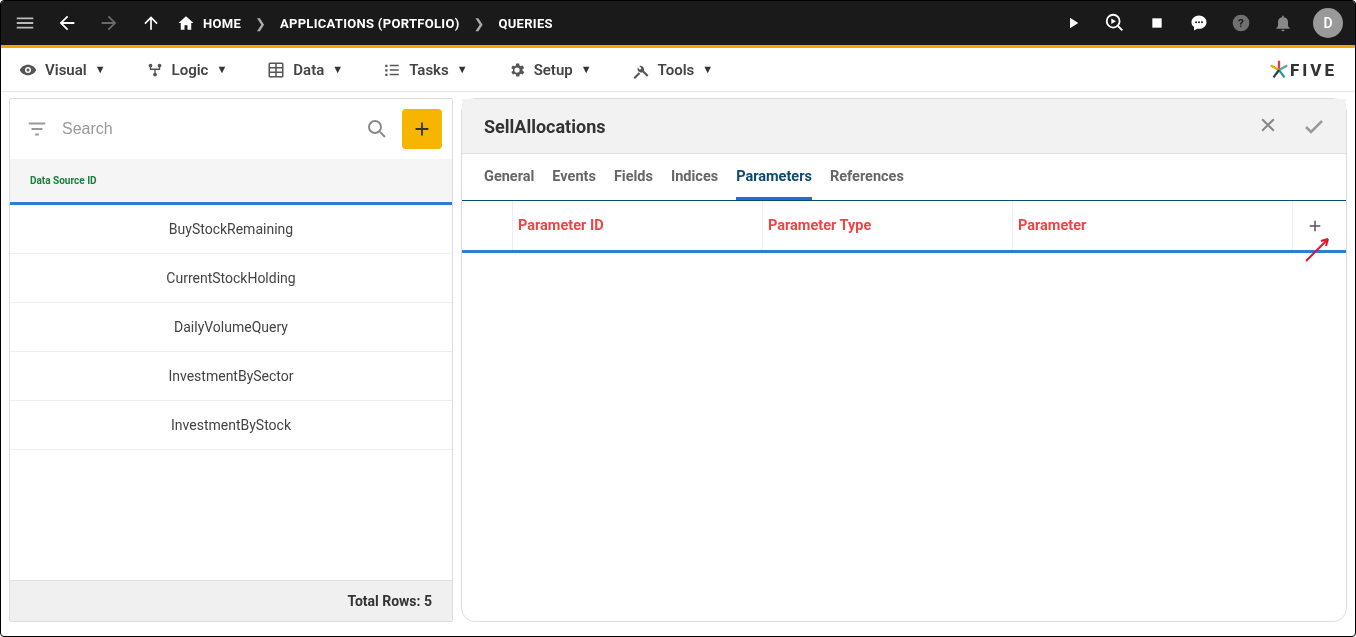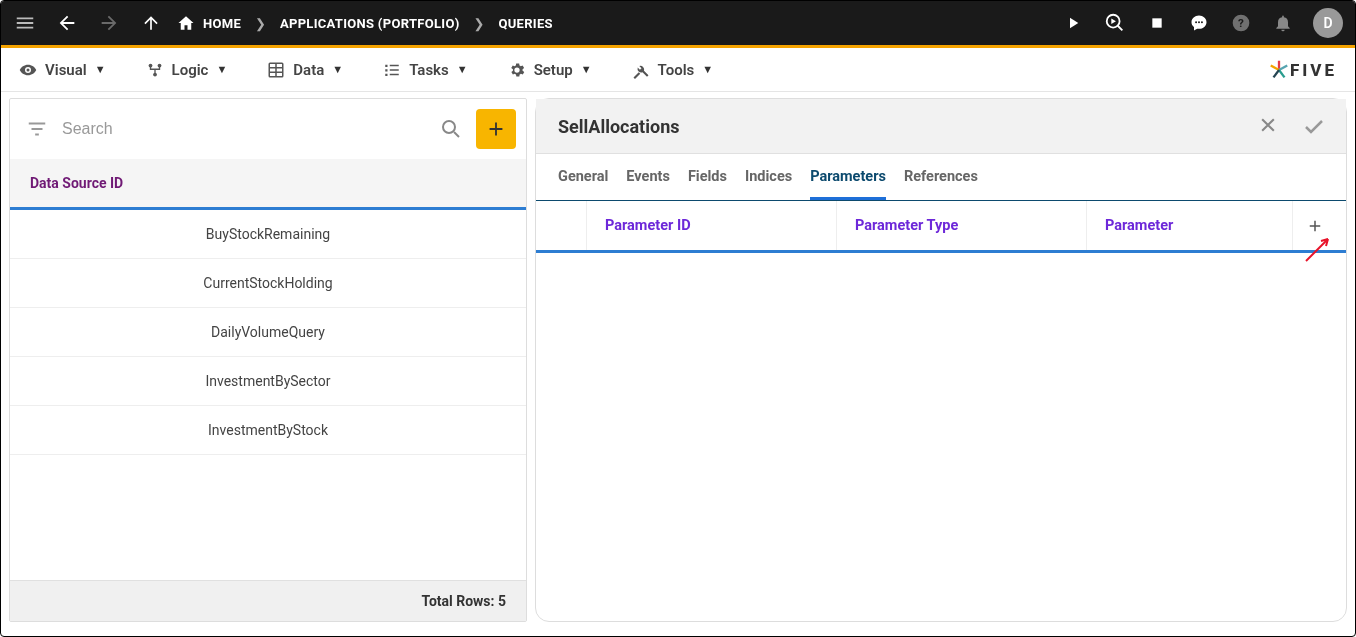--- a/index.html
+++ b/index.html
@@ -23,42 +23,42 @@
 .menu-item { display:flex; align-items:center; gap:8px; font-size:15px; font-weight:600; color:#444; cursor:pointer; }
 .menu-item .ic { width:18px; height:18px; fill:#555; display:flex; align-items:center; justify-content:center; }
 .menu-item .caret { font-size:11px; color:#333; }
 .logo { margin-left:auto; display:flex; align-items:center; font-weight:800; font-size:17px; letter-spacing:3px; color:#333; }
 .logo-mark { width:22px; height:22px; position:relative; }
 
 
 .content { display:flex; height: calc(637px - 52px - 3px - 44px); padding: 6px 8px 8px 8px; gap: 8px; }
 
 
-.left-panel { width: 518px; background:#fff; border:1px solid #ddd; border-radius:2px; display:flex; flex-direction:column; }
+.left-panel { width: 444px; background:#fff; border:1px solid #ddd; border-radius:2px; display:flex; flex-direction:column; }
 .search-row { display:flex; align-items:center; padding:10px 10px; gap:8px; }
 .filter-ic, .mag-ic { width:34px; height:34px; display:flex; align-items:center; justify-content:center; color:#888; fill:#888; cursor:pointer; }
 .search-input { flex:1; border:none; outline:none; font-size:16px; color:#444; background:transparent; }
 .search-input::placeholder { color:#999; }
 .add-btn { width:40px; height:40px; background:#f8b500; border-radius:4px; display:flex; align-items:center; justify-content:center; cursor:pointer; }
-.col-header { background:#f5f5f5; padding:16px 20px; font-size:14px; font-weight:700; color:#701a75; border-bottom:3px solid #2d7dd2; }
+.col-header { background:#f5f5f5; padding:16px 20px; font-size:10px; font-weight:700; color:#15803d; border-bottom:3px solid #2d7dd2; }
 .list { flex:1; overflow:auto;text-align:center; }
 .list-row { padding:16px 20px; font-size:14px; color:#444; border-bottom:1px solid #eee; cursor:pointer; }
 .footer { background:#f0f0f0; padding:12px 20px; text-align:right; font-size:14px; font-weight:700; color:#333; border-top:1px solid #e0e0e0; }
 
 
 .right-panel { flex:1; background:#fff; border:1px solid #ddd; border-radius:14px; display:flex; flex-direction:column; }
 .detail-header { background:#f2f2f2; border-bottom:1px solid #e0e0e0; display:flex; align-items:center; padding:16px 22px; }
 .detail-title { font-size:18px; font-weight:700; color:#333; }
 .detail-actions { margin-left:auto; display:flex; gap:22px; }
 .detail-actions .ic { width:22px; height:22px; color:#777; fill:#777; cursor:pointer; }
 .tabs { display:flex; gap:18px; padding:0 22px; border-bottom:1px solid #0c4a6e; }
 .tab { padding:14px 0 12px 0; font-size:14.5px; font-weight:700; color:#666; cursor:pointer; border-bottom:3px solid transparent; }
 .tab.active { color:#0c4a6e; border-bottom-color:#1e6fd8; }
 .param-header { display:flex; align-items:center; border-bottom:3px solid #2d7dd2; padding:0 10px 0 0; position:relative; }
-.param-col { padding:16px 18px; font-size:14.5px; font-weight:700; color:#6d28d9; border-left:1px solid #eee; }
+.param-col { padding:16px 5px; font-size:14.5px; font-weight:700; color:#ef4444; border-left:1px solid #eee; }
 .param-col.first { flex:0 0 50px; border-left:none; }
 .param-col.c1 { flex:0 0 250px; }
 .param-col.c2 { flex:0 0 250px; }
 .param-col.c3 { flex:1; }
 .plus-small { width:44px; display:flex; align-items:center; justify-content:center; color:#666; cursor:pointer; border-left:1px solid #eee; align-self:stretch; }
 
 
 .arrow-annot { position:absolute; right:12px; top:34px; width:30px; height:28px; pointer-events:none; }
 
 svg { display:block; }

